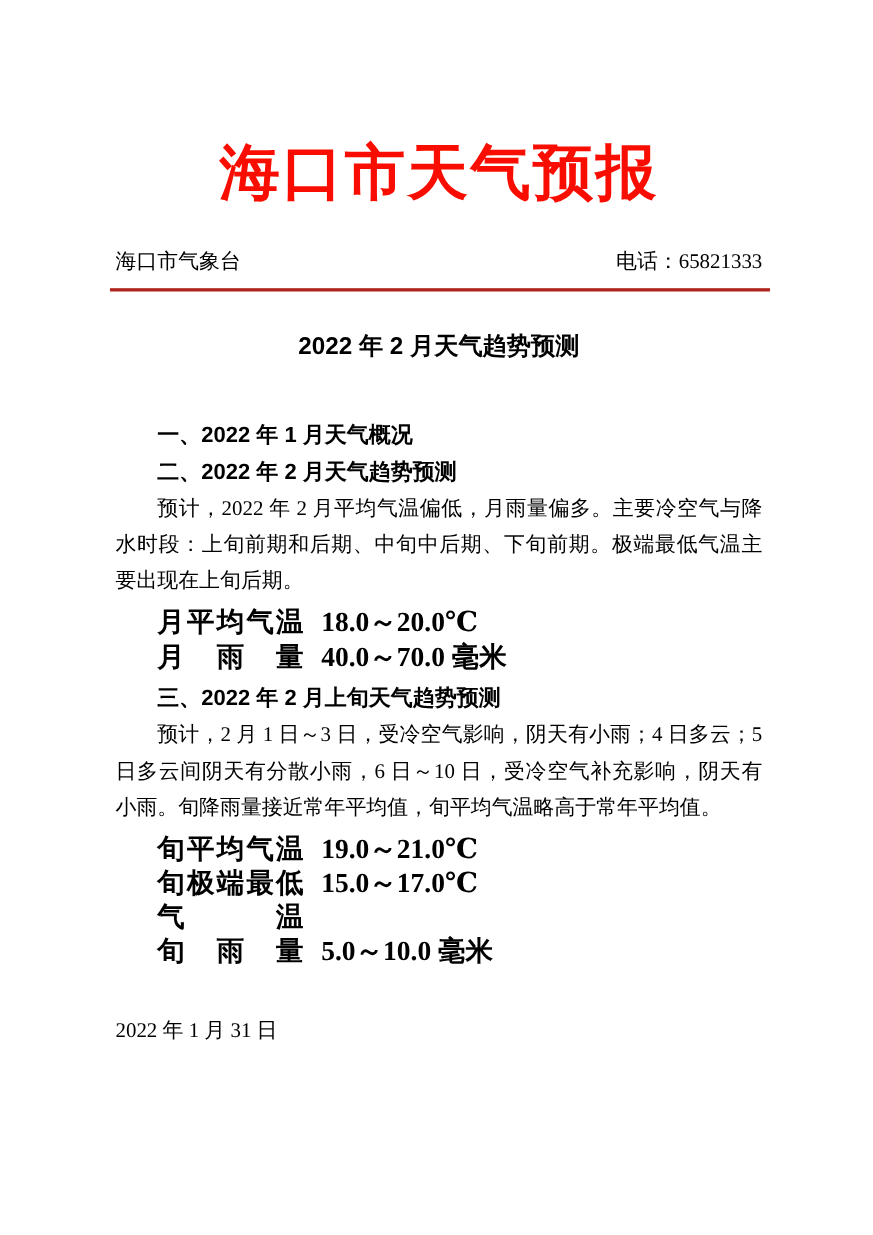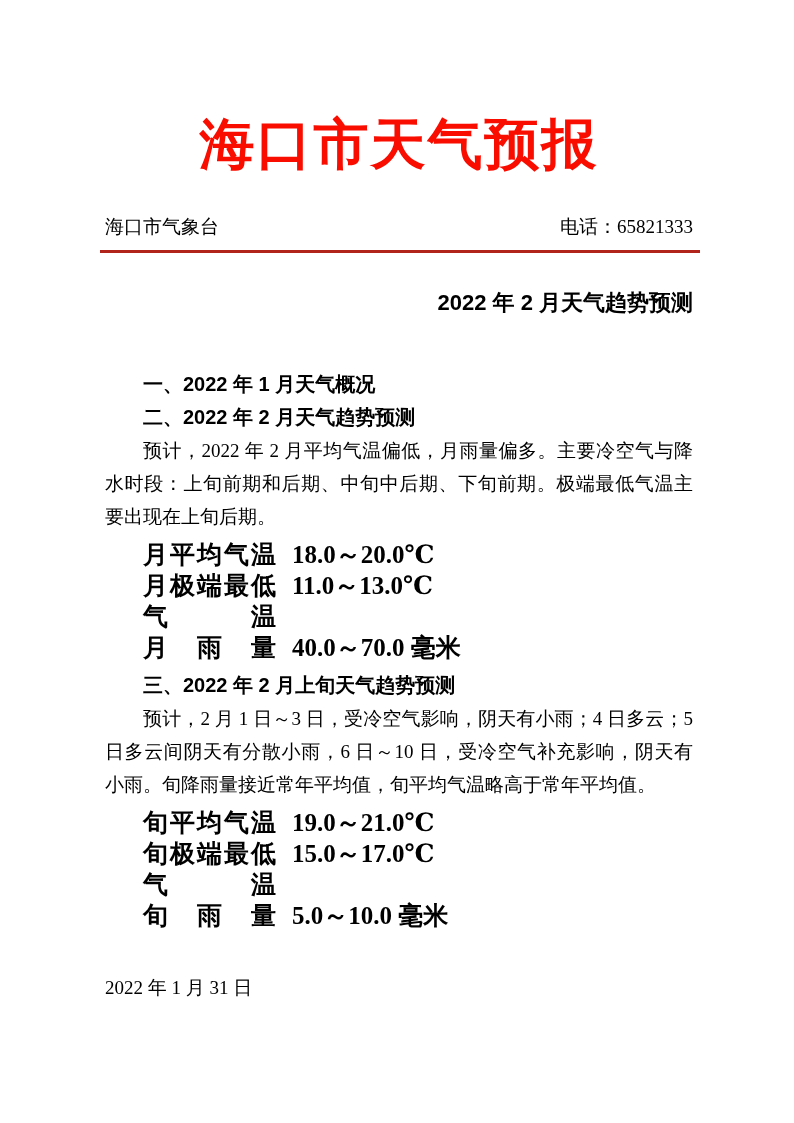--- a/index.html
+++ b/index.html
@@ -7,21 +7,21 @@
     padding: 0;
     background: #888;
   }
   .page {
     position: relative;
     width: 794px;
     height: 1123px;
     margin: 0 auto;
     background: #ffffff;
     box-sizing: border-box;
-    padding: 0 101px 0 105px;
+    padding: 12px 101px 0 105px;
     overflow: hidden;
     font-family: "Liberation Serif", "DejaVu Serif", serif;
     color: #000;
   }
   .main-title {
     margin: 105px 0 0 0;
     font-family: "Liberation Sans", "DejaVu Sans", sans-serif;
     font-weight: bold;
     font-size: 55px;
     line-height: 78px;
@@ -44,21 +44,21 @@
     width: 600px;
     height: 3px;
     background: #b0241c;
   }
   .doc-title {
     margin: 33px 0 0 0;
     font-family: "Liberation Sans", "DejaVu Sans", sans-serif;
     font-weight: bold;
     font-size: 22px;
     line-height: 34px;
-    text-align: right;
+    text-align: center;
   }
   .sec-heading {
     margin: 0;
     padding-left: 38px;
     font-family: "Liberation Sans", "DejaVu Sans", sans-serif;
     font-weight: bold;
     font-size: 20px;
     line-height: 33px;
   }
   .sec-heading.first {
@@ -121,24 +121,20 @@
 
   <section>
     <h3 class="sec-heading">二、2022 年 2 月天气趋势预测</h3>
     <p class="body-par">预计，2022 年 2 月平均气温偏低，月雨量偏多。主要冷空气与降水时段：上旬前期和后期、中旬中后期、下旬前期。极端最低气温主要出现在上旬后期。</p>
     <div class="stats">
       <div class="stat-row">
         <span class="stat-label">月平均气温</span>
         <span class="stat-value">18.0～20.0℃</span>
       </div>
       <div class="stat-row">
-        <span class="stat-label">月极端最低气温</span>
-        <span class="stat-value">11.0～13.0℃</span>
-      </div>
-      <div class="stat-row">
         <span class="stat-label">月雨量</span>
         <span class="stat-value">40.0～70.0 毫米</span>
       </div>
     </div>
   </section>
 
   <section>
     <h3 class="sec-heading">三、2022 年 2 月上旬天气趋势预测</h3>
     <p class="body-par">预计，2 月 1 日～3 日，受冷空气影响，阴天有小雨；4 日多云；5 日多云间阴天有分散小雨，6 日～10 日，受冷空气补充影响，阴天有小雨。旬降雨量接近常年平均值，旬平均气温略高于常年平均值。</p>
     <div class="stats">

